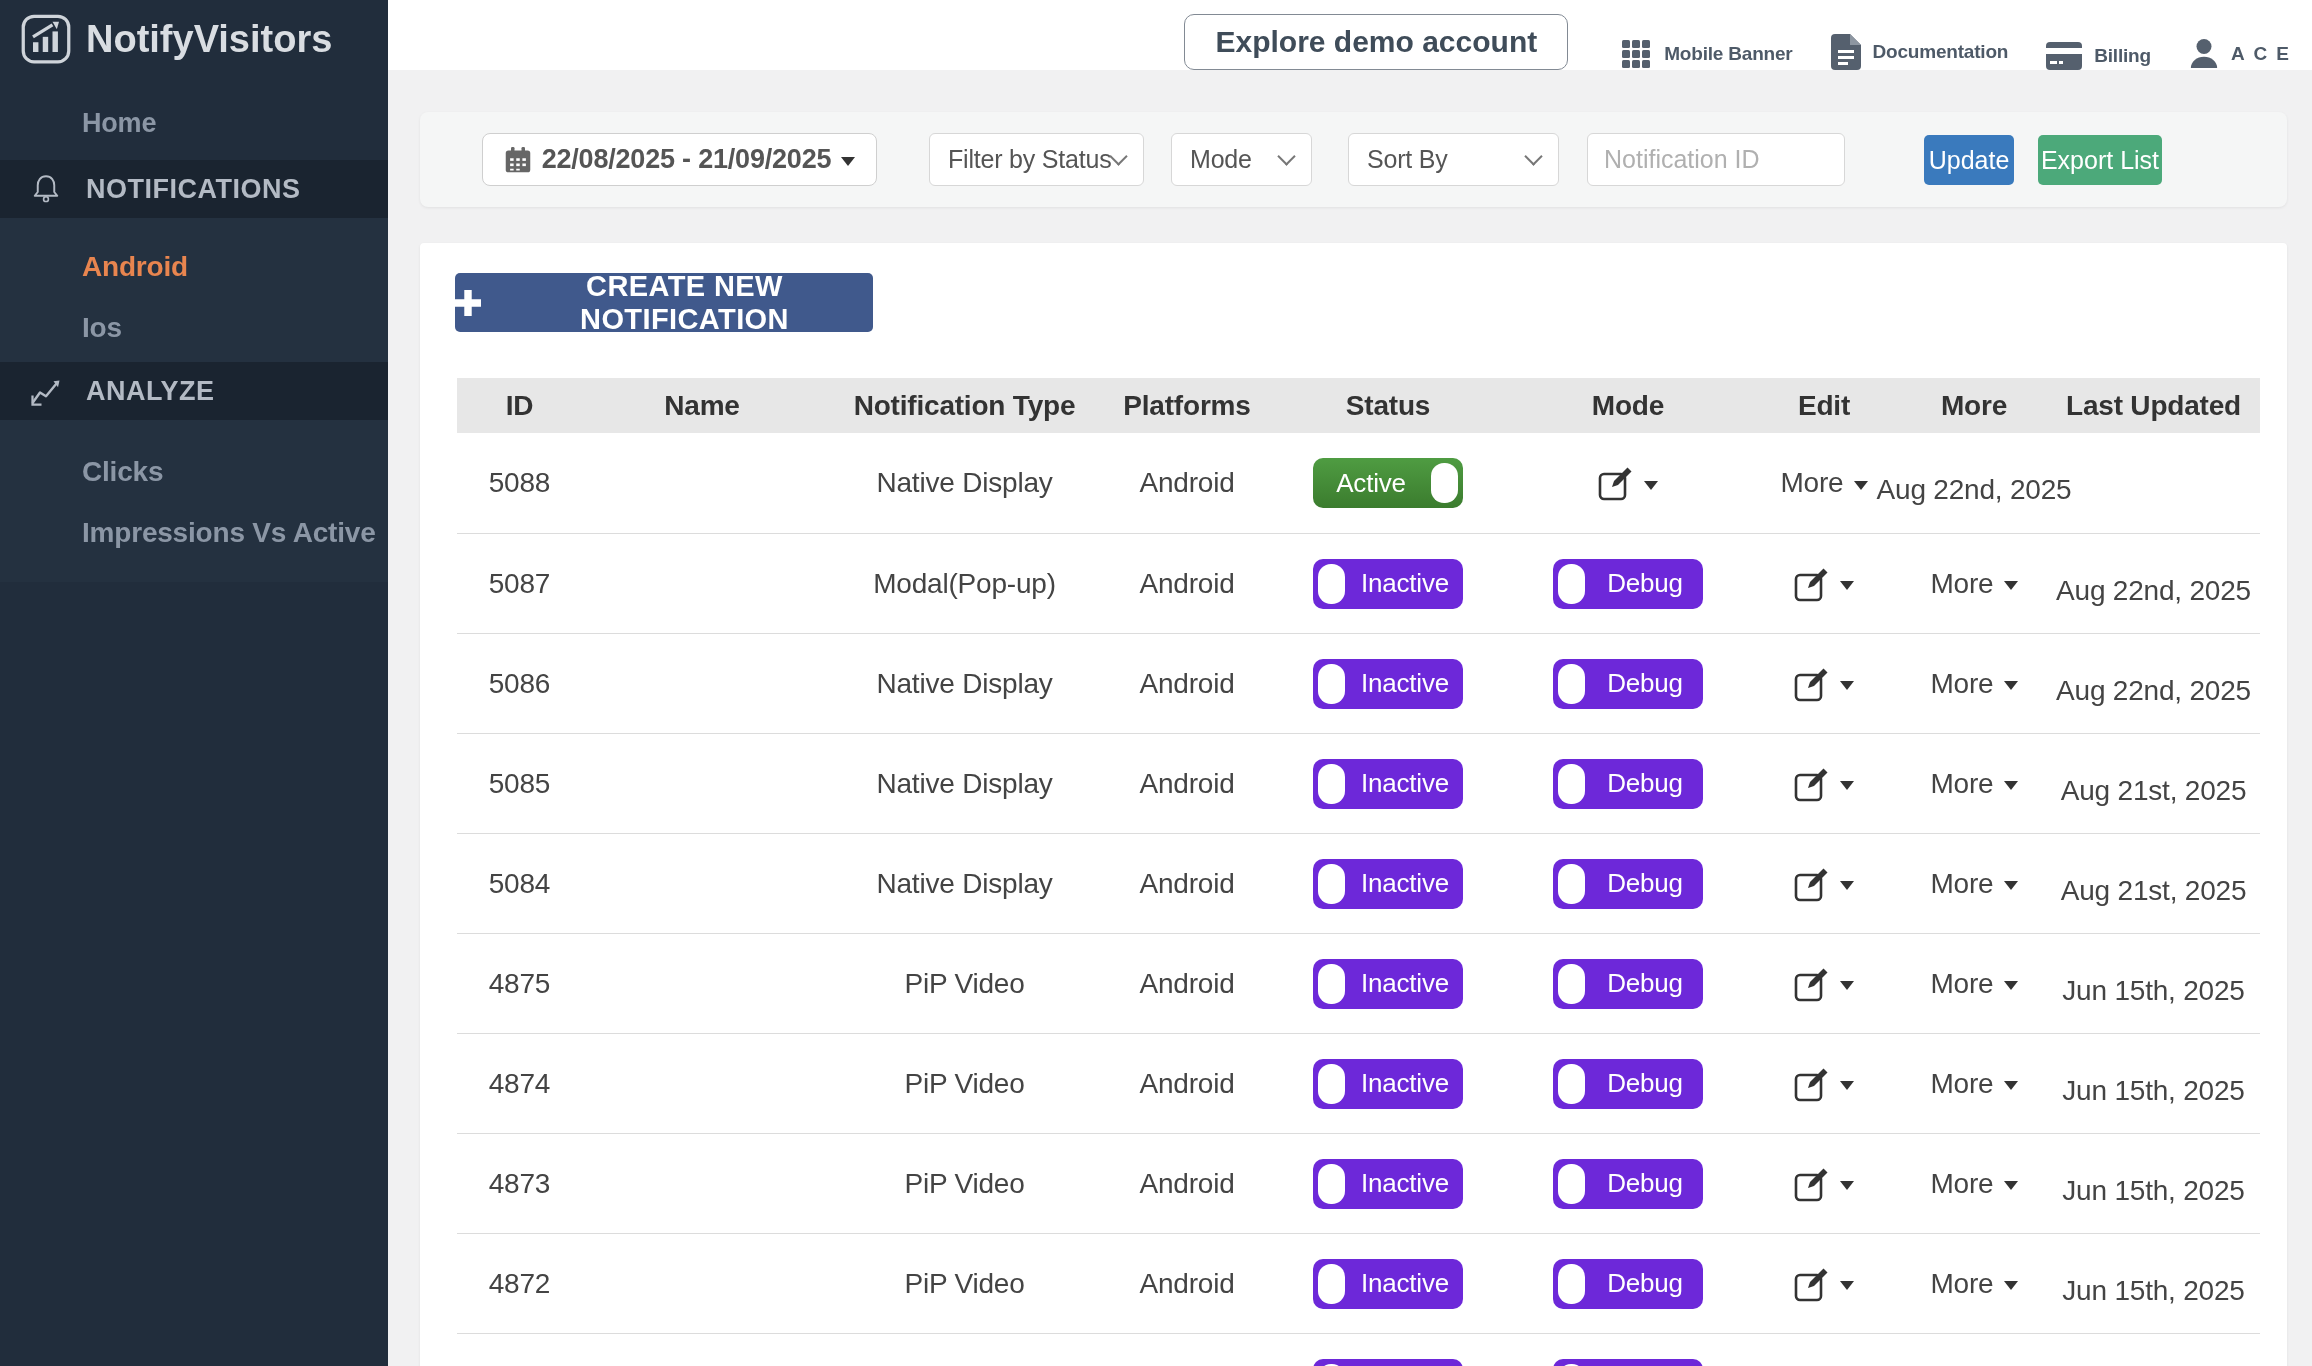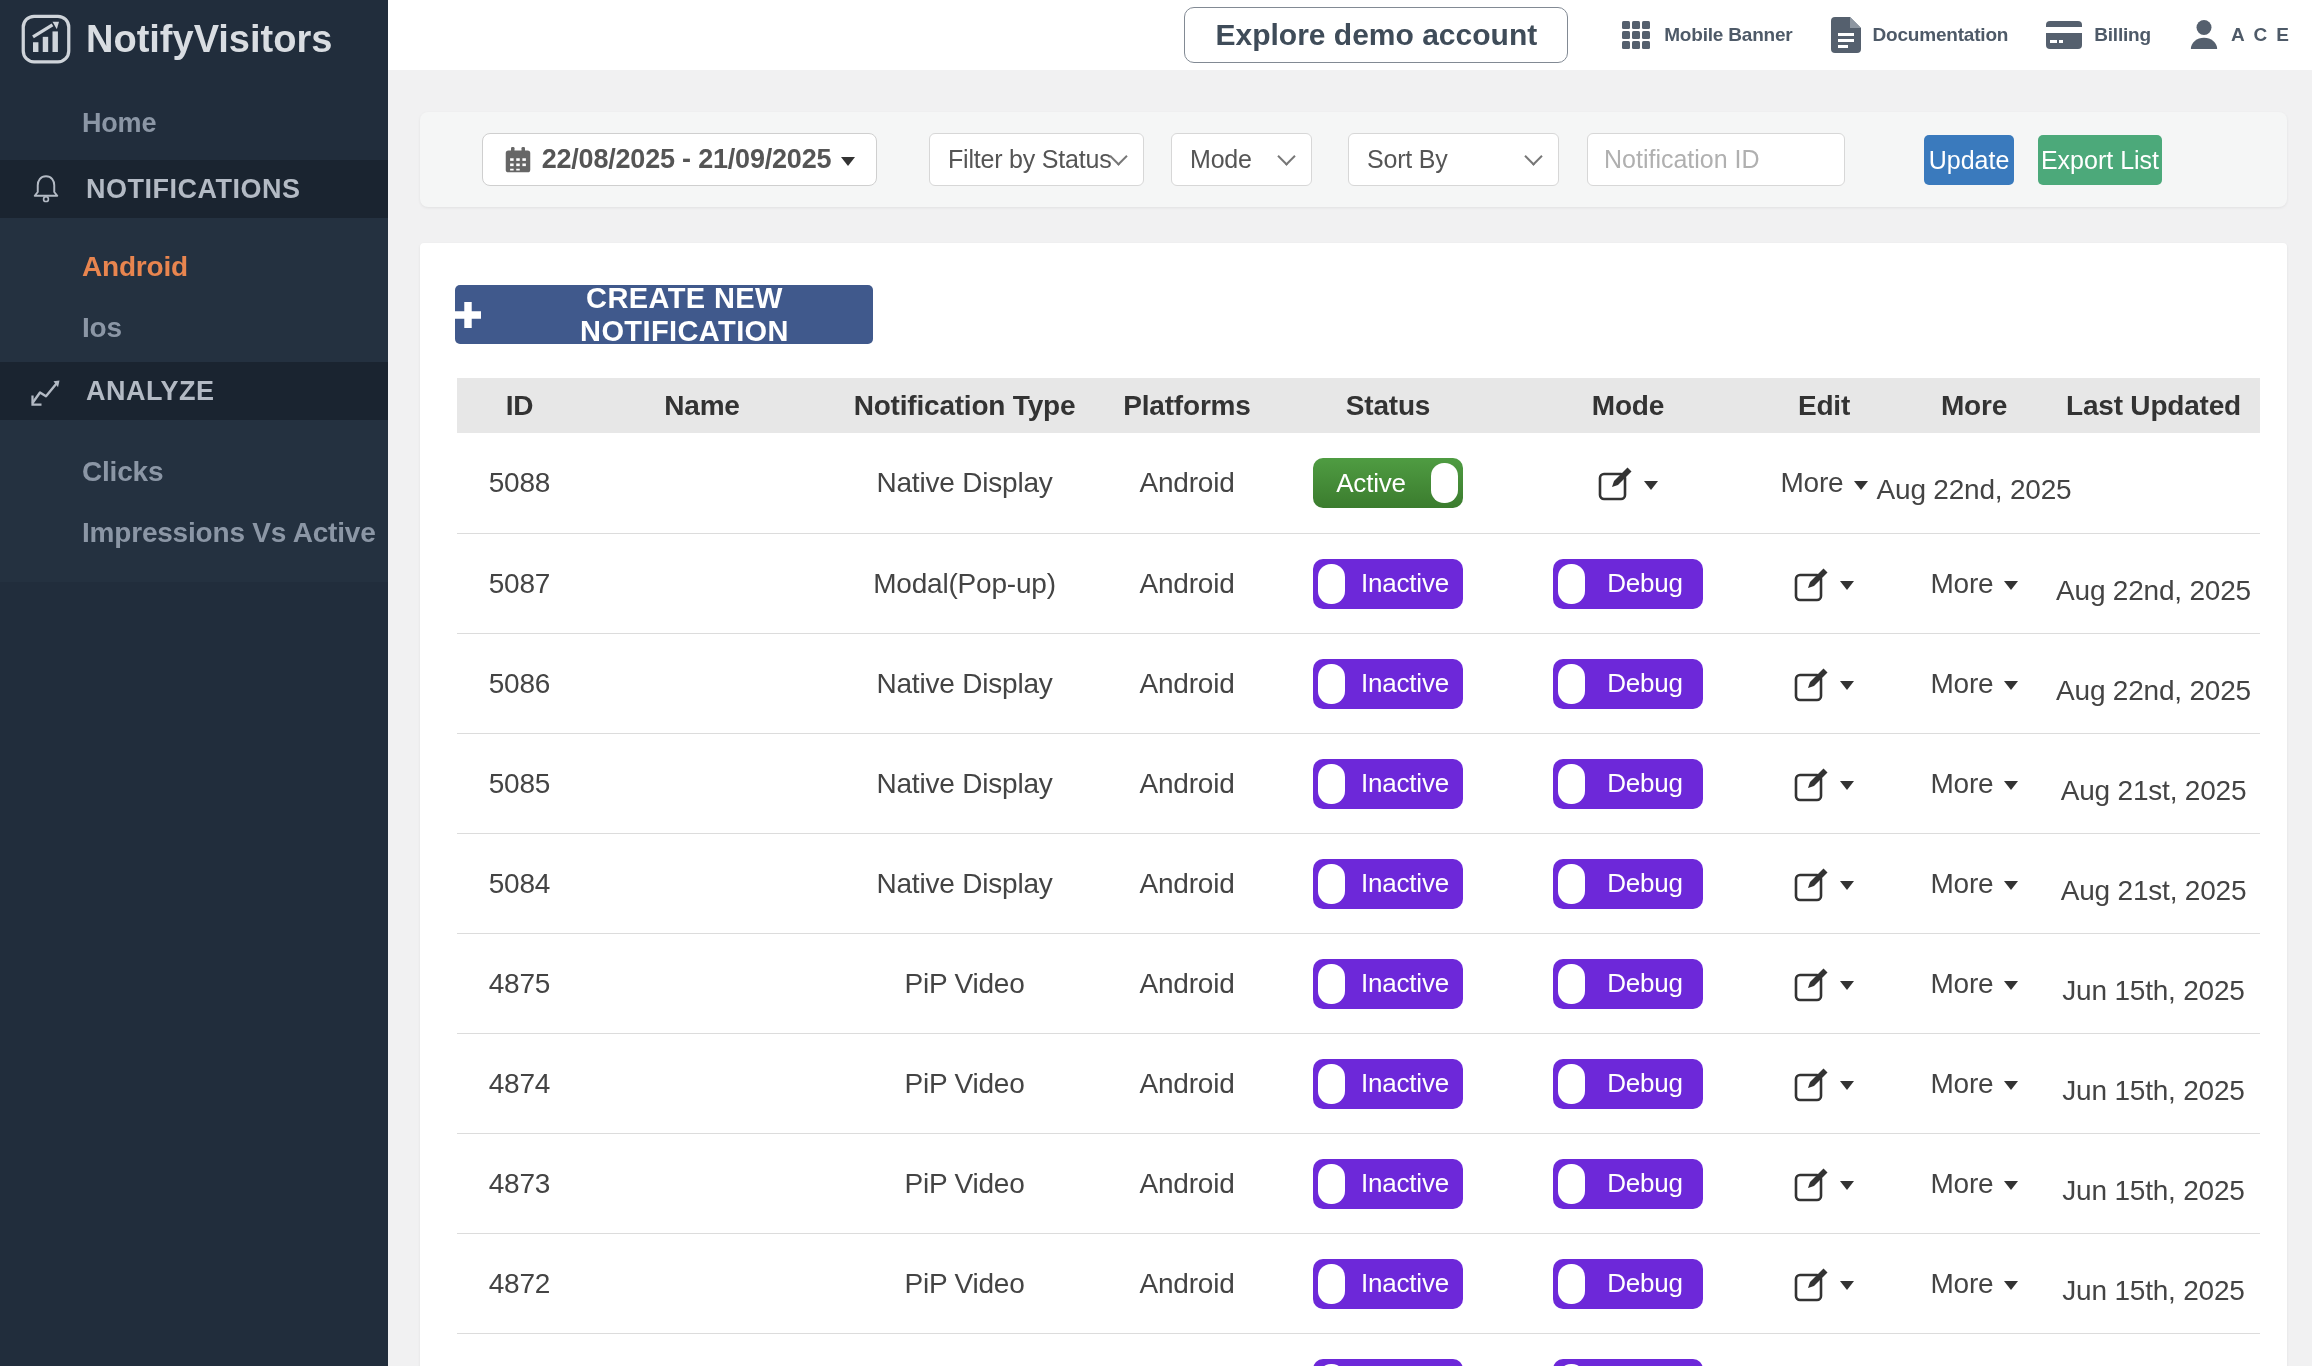--- a/index.html
+++ b/index.html
@@ -15,21 +15,21 @@
   .side-section { position:absolute; left:0; width:388px; height:58px; background:#1a2430;
     display:flex; align-items:center; padding-left:28px; gap:22px; cursor:pointer; }
   .side-section .sec-label { color:#b3bac4; font-size:27px; font-weight:700; letter-spacing:0.5px; }
   .submenu { position:absolute; left:0; width:388px; background:#243140; }
   .sub-item { position:absolute; left:82px; height:46px; display:flex; align-items:center;
     font-size:28px; color:#8b96a5; font-weight:600; cursor:pointer; white-space:nowrap; }
   .sub-item.active { color:#e8854f; font-weight:700; }
 
   
   .topbar { position:absolute; left:388px; top:0; width:1924px; height:70px; background:#ffffff;
-    display:flex; align-items:center; justify-content:flex-end; gap:38px; padding-right:14px; }
+    display:flex; align-items:flex-end; justify-content:flex-end; gap:38px; padding-right:14px; }
   .explore-btn { height:56px; padding:0 30px; border:1px solid #828a94; border-radius:10px;
     background:#fff; color:#3f4c59; font-size:30px; font-weight:600; display:flex; align-items:center;
     margin-right:14px; cursor:pointer; white-space:nowrap; }
   .nav-item { display:flex; align-items:center; gap:12px; color:#4e5a68; font-size:19px;
     font-weight:700; cursor:pointer; white-space:nowrap; }
   .nav-user { letter-spacing:0; }
   .nav-user .user-label { letter-spacing:9px; }
 
   
   .filter-panel { position:absolute; left:420px; top:112px; width:1867px; height:95px;
@@ -54,21 +54,21 @@
     font-family:"Liberation Sans", sans-serif; }
   .btn-update { left:1504px; width:90px; background:#3a7abd; }
   .btn-export { left:1618px; width:124px; background:#4ca97a; }
 
   
   .main-panel { position:absolute; left:420px; top:243px; width:1867px; height:1300px;
     background:#ffffff; border-radius:4px; box-shadow:0 1px 3px rgba(0,0,0,0.07); overflow:hidden; }
   .create-btn { position:absolute; left:35px; top:30px; width:418px; height:59px; background:#40598c;
     border:none; border-radius:5px; color:#fff; font-size:29px; font-weight:800; letter-spacing:0.4px;
     display:flex; align-items:center; justify-content:center; gap:15px; cursor:pointer;
-    font-family:"Liberation Sans", sans-serif;margin-top:12px; }
+    font-family:"Liberation Sans", sans-serif; }
 
   .table { position:absolute; left:37px; top:135px; width:1803px; }
   .trow, .thead { display:grid; grid-template-columns:125px 240px 285px 160px 242px 238px 154px 146px 213px; }
   .thead { height:55px; background:#e7e7e7; }
   .thead .cell { font-size:28px; font-weight:700; color:#333; }
   .cell { display:flex; align-items:center; justify-content:center; white-space:nowrap; }
   .trow { height:100px; }
   .trow + .trow { border-top:1px solid #dcdcdc; }
   .trow .cell { font-size:28px; color:#444; }
   .c-date { padding-top:14px; font-size:27px; }

